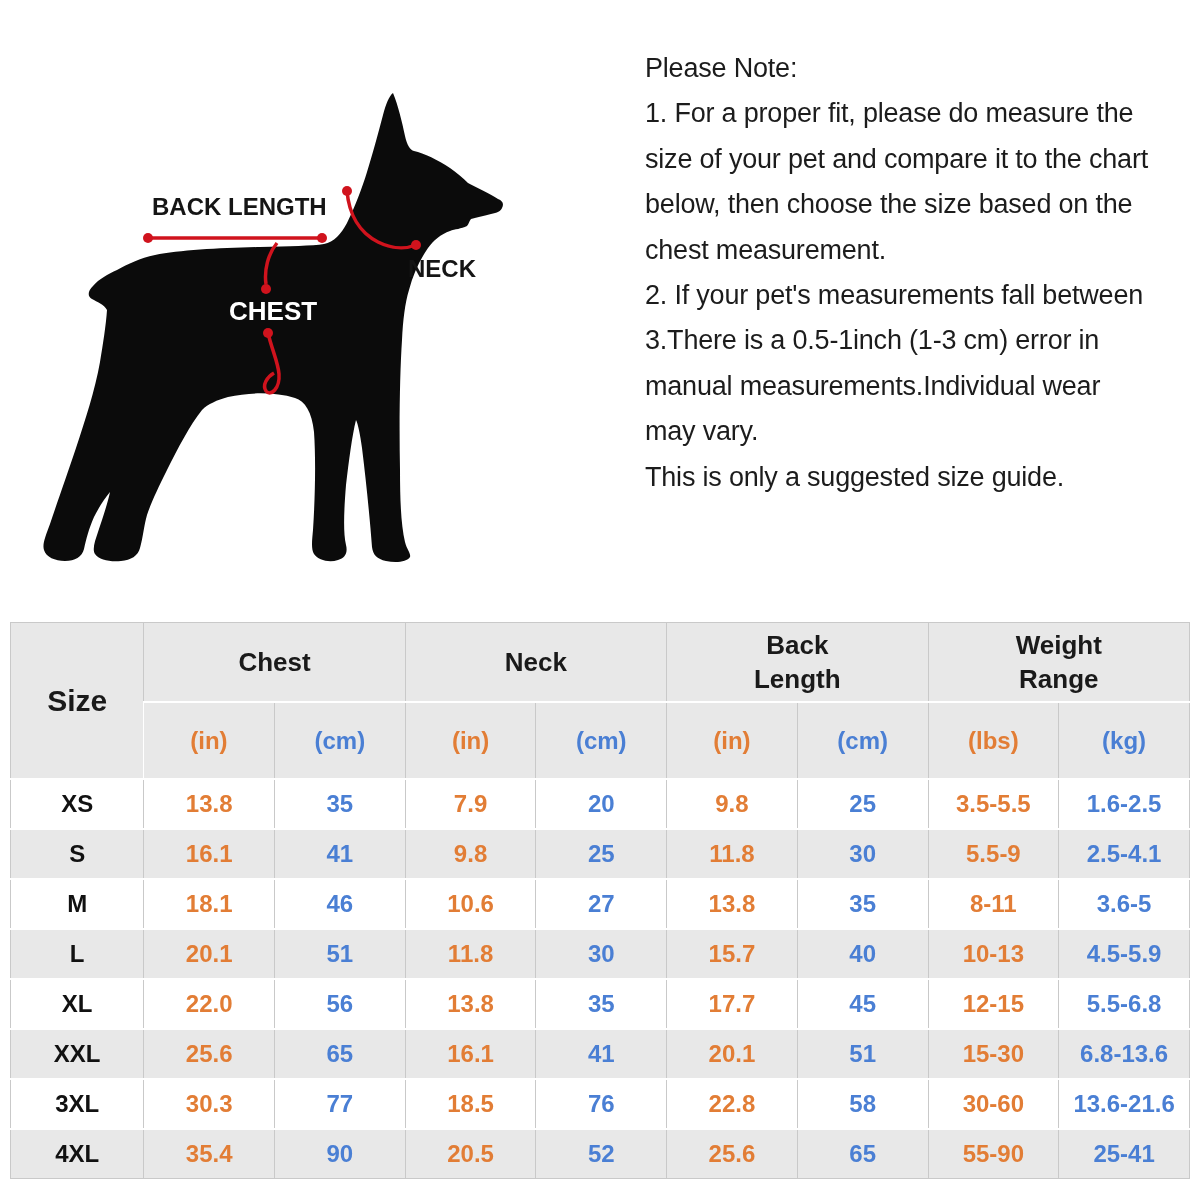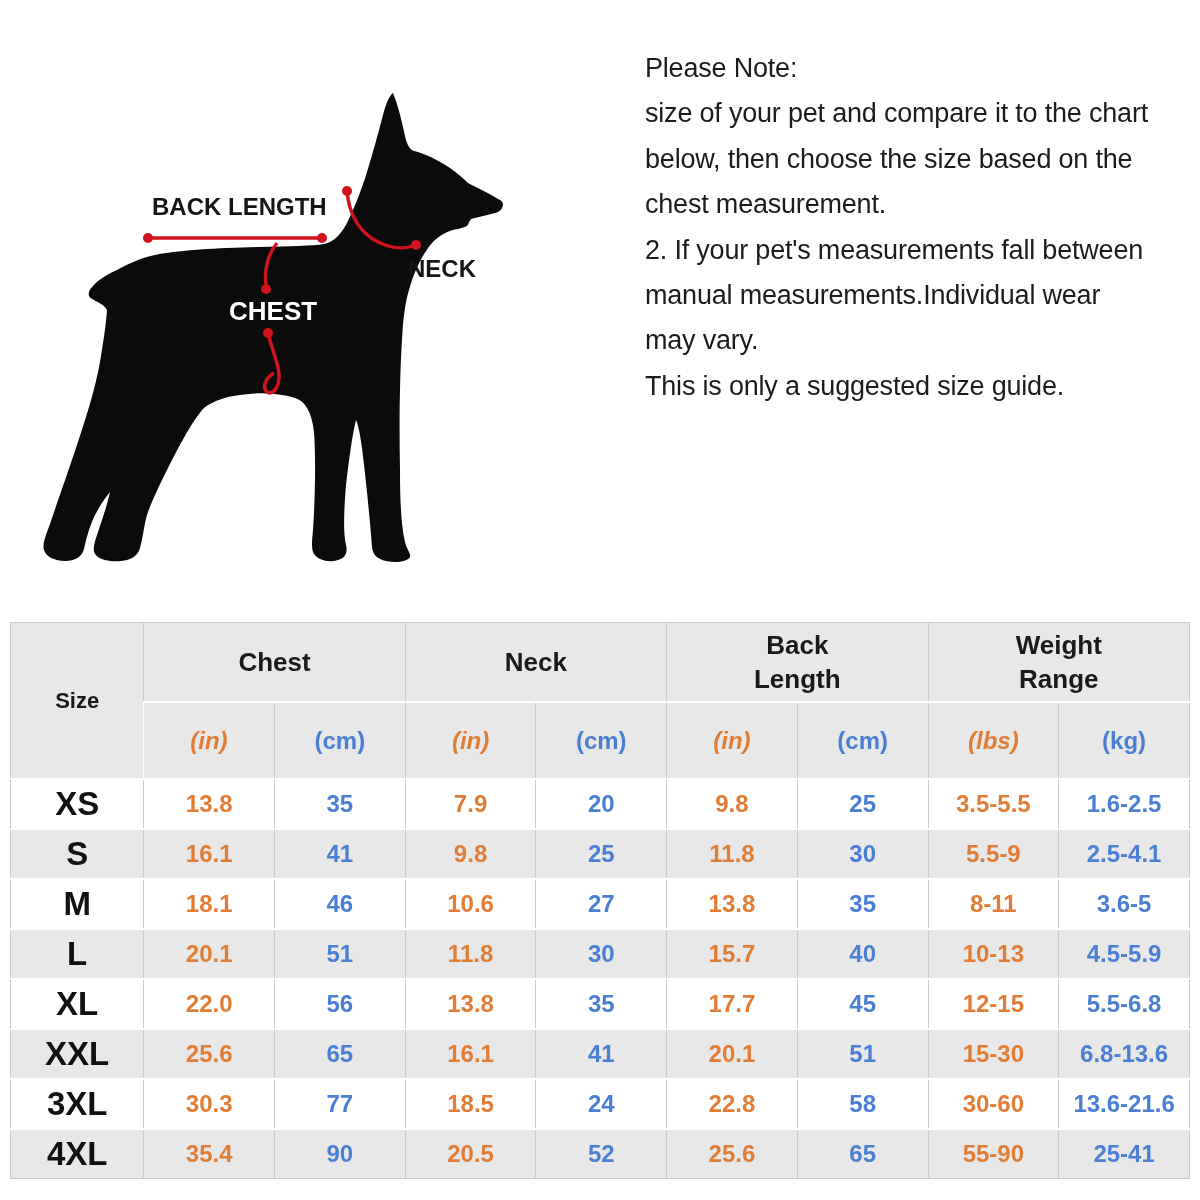--- a/index.html
+++ b/index.html
@@ -60,33 +60,33 @@
   }
   .size-table th:first-child, .size-table td:first-child { border-left: none; }
 
   thead th {
     background: var(--cellgray);
     color: #1a1a1a;
     font-weight: 700;
     border-bottom: 2px solid #ffffff;
   }
   .th-group { font-size: 26px; height: 78px; line-height: 34px; white-space: pre-line; }
-  .th-size  { font-size: 22px; }
+  .th-size  { font-size: 30px; }
   .th-unit  { font-size: 24px; height: 75px; font-weight: 700; }
-  .th-unit.c-in  { color: var(--in-color); font-style: italic; }
+  .th-unit.c-in  { color: var(--in-color); }
   .th-unit.c-cm  { color: var(--cm-color); }
 
   tbody td {
     height: 48px;
     border-top: 2px solid #ffffff;
     font-size: 24px;
     font-weight: 700;
   }
   tbody tr:nth-child(even) { background: var(--cellgray); }
-  tbody td.col-size { color: #111111; font-size: 33px; margin-top: 44px; }
+  tbody td.col-size { color: #111111; font-size: 24px; margin-top: 44px; }
   tbody td.c-in { color: var(--in-color); }
   tbody td.c-cm { color: var(--cm-color); margin-top: 37px; }
 </style>
 </head>
 <body style="--in-color: #e27d35; --cm-color: #4a7fd4; --cellgray: #e8e8e8; --grid: #c9c9c9; --red: #d0131d; --dog: #0b0b0b;">
 
 <div class="top-section">
 
   <svg class="dog-svg" viewBox="0 0 560 600" aria-hidden="true">
 
@@ -161,24 +161,26 @@
     <circle class="anno-dot" cx="347" cy="191" r="5"></circle>
     <circle class="anno-dot" cx="416" cy="245" r="5"></circle>
   </svg>
 
   <div class="diagram-label label-backlength">BACK LENGTH</div>
   <div class="diagram-label label-neck">NECK</div>
   <div class="diagram-label label-chest">CHEST</div>
 
   <div class="note-block">
       <div class="note-line">Please Note:</div>
+      <div class="note-line">1. For a proper fit, please do measure the</div>
       <div class="note-line">size of your pet and compare it to the chart</div>
       <div class="note-line">below, then choose the size based on the</div>
       <div class="note-line">chest measurement.</div>
       <div class="note-line">2. If your pet's measurements fall between</div>
+      <div class="note-line">3.There is a 0.5-1inch (1-3 cm) error in</div>
       <div class="note-line">manual measurements.Individual wear</div>
       <div class="note-line">may vary.</div>
       <div class="note-line">This is only a suggested size guide.</div>
     </div>
 </div>
 
 <table class="size-table">
   <colgroup>
     <col style="width:11.3%">
       <col style="width:11.08%">
@@ -276,21 +278,21 @@
         <td class="c-in">20.1</td>
         <td class="c-cm">51</td>
         <td class="c-in">15-30</td>
         <td class="c-cm">6.8-13.6</td>
       </tr>
       <tr>
         <td class="col-size">3XL</td>
         <td class="c-in">30.3</td>
         <td class="c-cm">77</td>
         <td class="c-in">18.5</td>
-        <td class="c-cm">24</td>
+        <td class="c-cm">76</td>
         <td class="c-in">22.8</td>
         <td class="c-cm">58</td>
         <td class="c-in">30-60</td>
         <td class="c-cm">13.6-21.6</td>
       </tr>
       <tr>
         <td class="col-size">4XL</td>
         <td class="c-in">35.4</td>
         <td class="c-cm">90</td>
         <td class="c-in">20.5</td>

